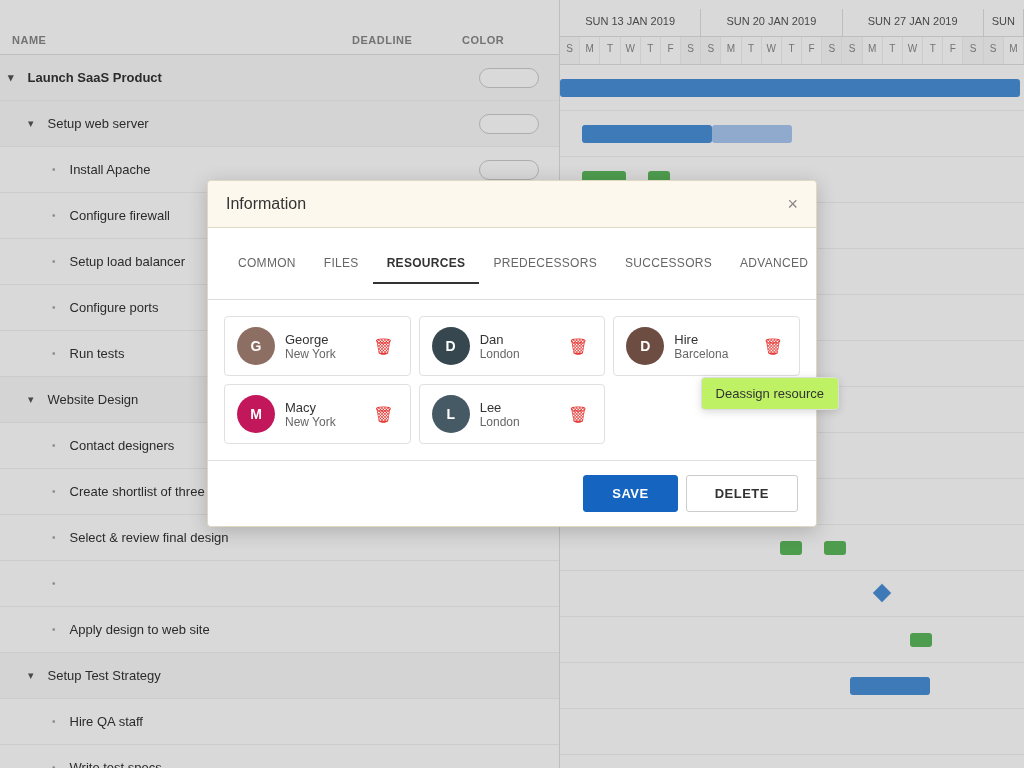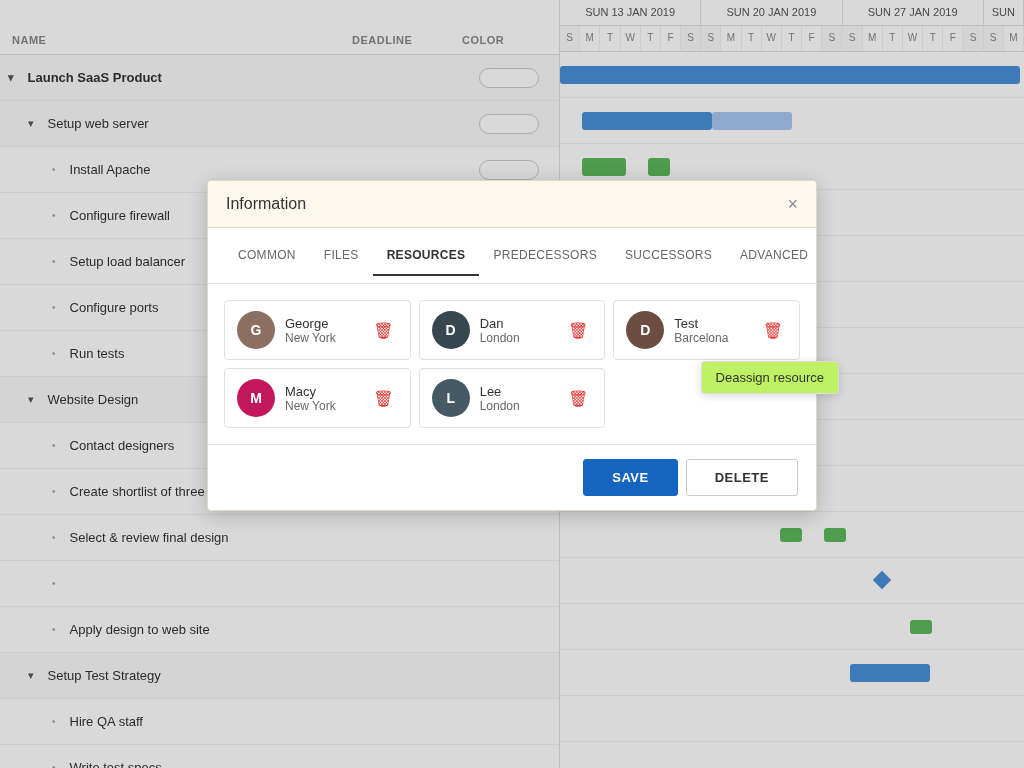--- a/index.html
+++ b/index.html
@@ -58,21 +58,21 @@
 
     
     .right-panel {
       flex: 1;
       overflow: hidden;
       position: relative;
       background: #fff;
     }
 
     .gantt-header {
-      height: 52px;
+      height: 65px;
       border-bottom: 1px solid #e0e0e0;
       display: flex;
       flex-direction: column;
       justify-content: flex-end;
     }
 
     .gantt-weeks {
       display: flex;
       height: 28px;
       border-bottom: 1px solid #e0e0e0;
@@ -160,21 +160,21 @@
       background: none;
       border: none;
       line-height: 1;
     }
 
     
     .modal-tabs {
       display: flex;
       border-bottom: 1px solid #ddd;
       background: #fff;
-      padding: 8px 16px;
+      padding: 16px 16px;
     }
 
     .tab {
       padding: 12px 14px;
       font-size: 12px;
       color: #666;
       cursor: pointer;
       border-bottom: 2px solid transparent;
       margin-bottom: -1px;
       font-weight: 500;
@@ -529,21 +529,21 @@
         <div class="resource-info">
           <div class="resource-name">Dan</div>
           <div class="resource-location">London</div>
         </div>
         <button class="delete-btn">🗑</button>
       </div>
 
       <div class="resource-card" style="position:relative;">
         <div class="avatar-placeholder av-dave">D</div>
         <div class="resource-info">
-          <div class="resource-name">Test</div>
+          <div class="resource-name">Hire</div>
           <div class="resource-location">Barcelona</div>
         </div>
         <button class="delete-btn">🗑</button>
         <div class="tooltip">Deassign resource</div>
       </div>
 
       <div class="resource-card">
         <div class="avatar-placeholder av-macy">M</div>
         <div class="resource-info">
           <div class="resource-name">Macy</div>

